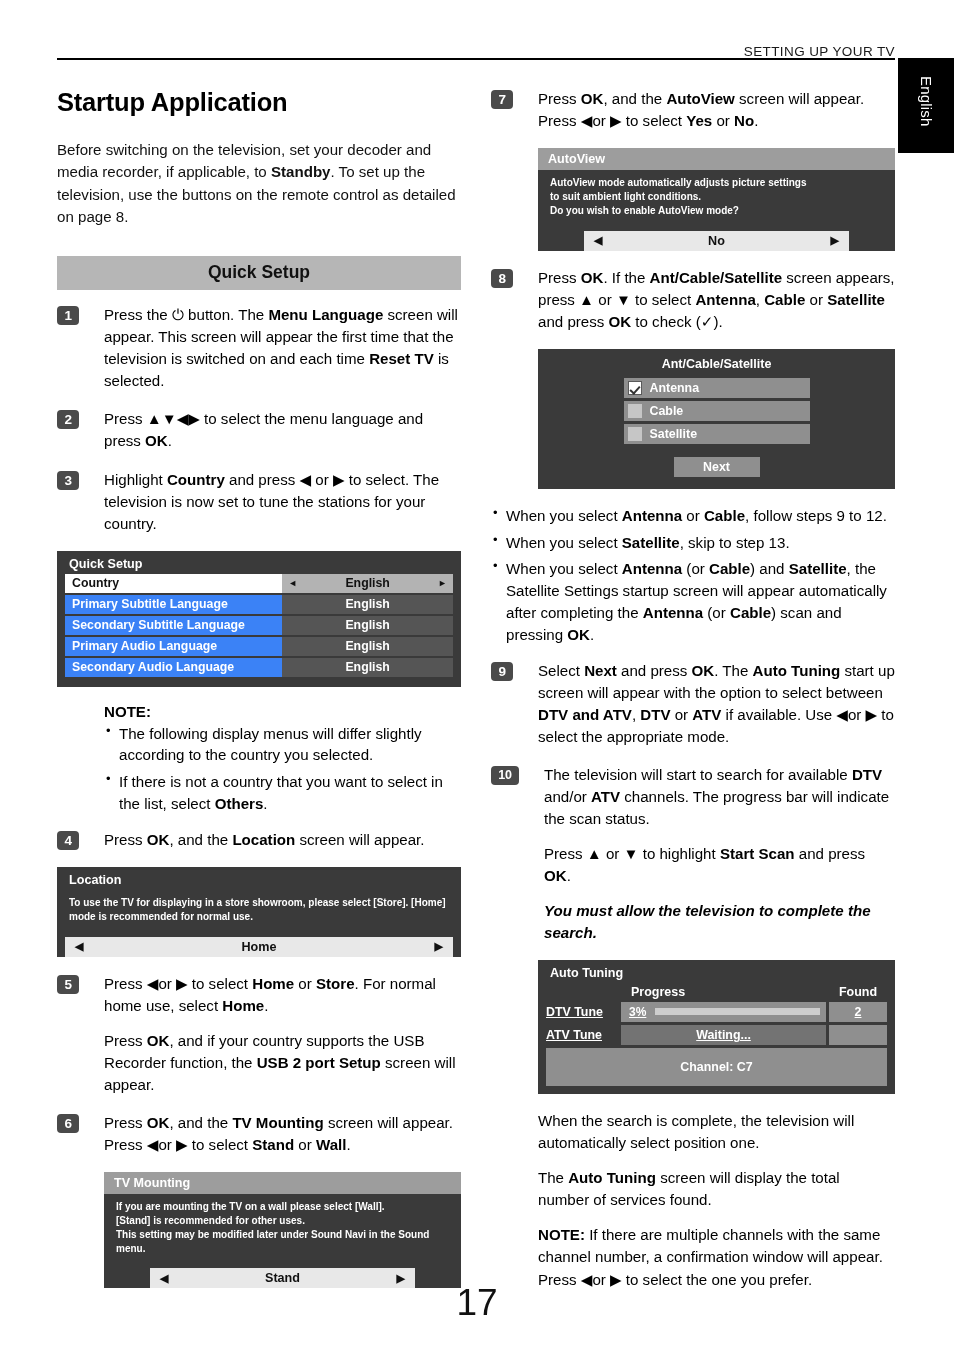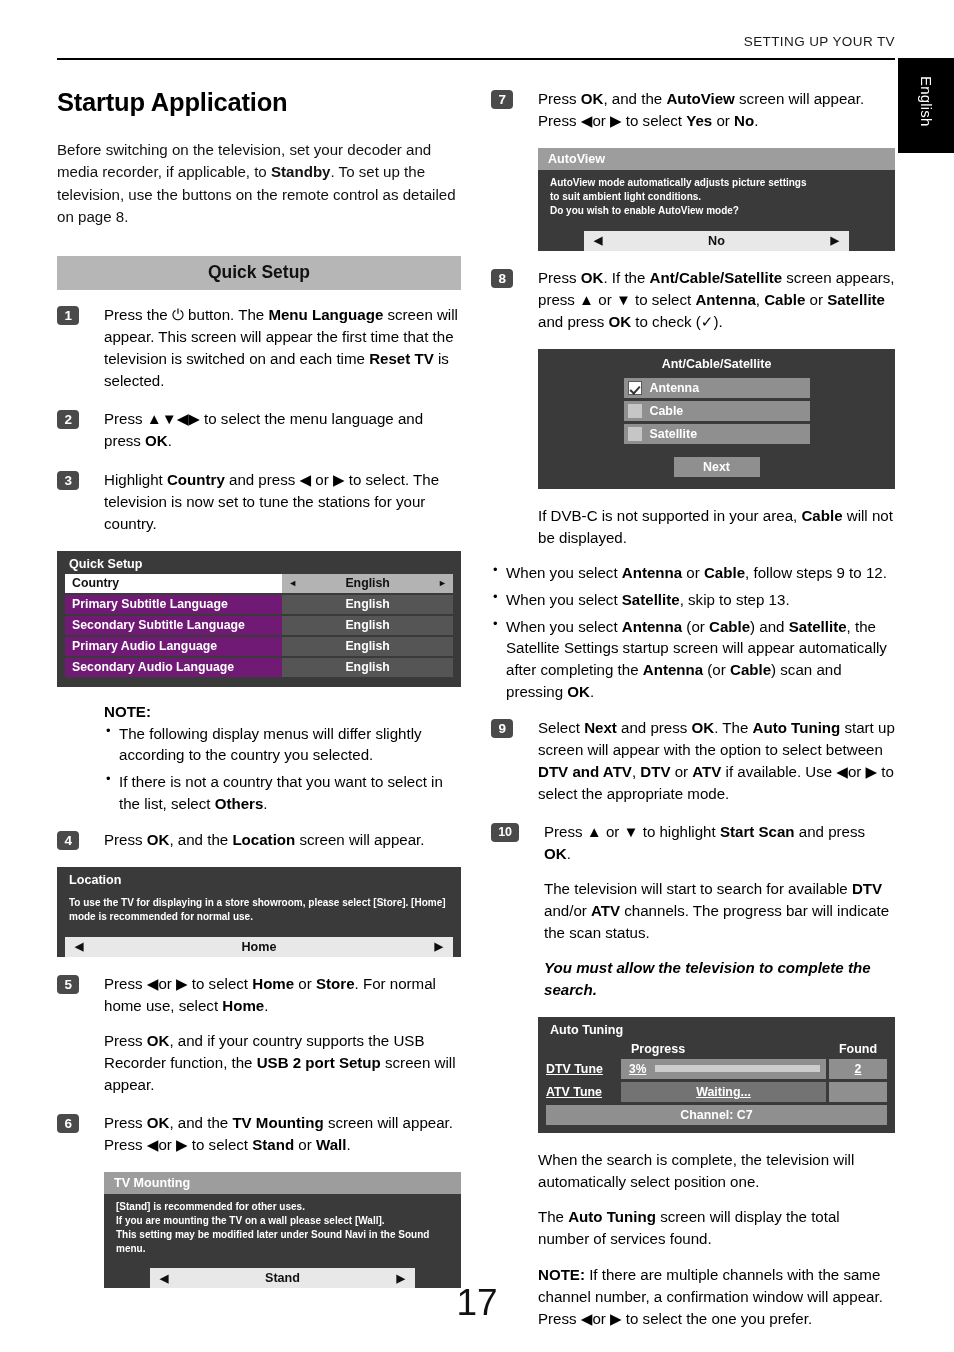--- a/index.html
+++ b/index.html
@@ -10,21 +10,21 @@
     background: #ffffff;
     font-family: "Liberation Sans", sans-serif;
     color: #000000;
     position: relative;
     overflow: hidden;
   }
 
   
   .header-title {
     position: absolute;
-    top: 34px;
+    top: 44px;
     right: 59px;
     font-size: 13.5px;
     letter-spacing: 0.4px;
     color: #1a1a1a;
     margin-left: 36px;
   }
   .header-rule {
     position: absolute;
     top: 58px;
     left: 57px;
@@ -195,21 +195,21 @@
   
   .qs-table { padding: 0 8px 8px 8px; }
   .qs-row {
     display: flex;
     margin-bottom: 2px;
     height: 19px;
     align-items: stretch;
   }
   .qs-label {
     flex: 0 0 56%;
-    background: #701a75;
+    background: #3b82f6;
     color: #fff;
     font-weight: bold;
     font-size: 12.3px;
     display: flex;
     align-items: center;
     padding-left: 7px;
   }
   .qs-val {
     flex: 1;
     background: #555;
@@ -343,21 +343,21 @@
     align-items: center;
     justify-content: center;
     margin-left: 3px;
   }
   .at-channel {
     background: #8f8f8f;
     color: #fff;
     font-weight: bold;
     font-size: 12.4px;
     text-align: center;
-    padding: 3px 0;
+    padding: 12px 0;
     margin-top: 1px;
   }
 
   
   .page-num {
     position: absolute;
     bottom: 28px;
     left: 0;
     width: 954px;
     text-align: center;
@@ -469,22 +469,22 @@
   <div class="step">
     <div class="step-badge">6</div>
     <div class="step-body">
       <p><span>Press </span><b>OK</b><span>, and the </span><b>TV Mounting</b><span> screen will appear. Press </span><span>◀</span><span>or </span><span>▶</span><span> to select </span><b>Stand</b><span> or </span><b>Wall</b><span>.</span></p>
     </div>
   </div>
 
   <div class="osd indent" style="margin-left:47px;">
     <div class="osd-title-bar">TV Mounting</div>
     <div class="osd-body">
+      <div>If you are mounting the TV on a wall please select [Wall].</div>
       <div>[Stand] is recommended for other uses.</div>
-      <div>If you are mounting the TV on a wall please select [Wall].</div>
       <div>This setting may be modified later under Sound Navi in the Sound menu.</div>
     </div>
     <div class="osd-selector inset">
       <span class="arrow">◀</span>
       <span class="val">Stand</span>
       <span class="arrow">▶</span>
     </div>
   </div>
 
 </div>
@@ -531,40 +531,39 @@
         <span>Cable</span>
       </div>
       <div class="acs-item">
         <span class="acs-box"></span>
         <span>Satellite</span>
       </div>
       <div class="acs-next">Next</div>
     </div>
   </div>
 
-  <div class="plain-block indent"><span>If DVB-C is not supported in your area, </span><b>Cable</b><span> will not be displayed.</span></div>
 
   <ul class="note indent">
     <li><span>When you select </span><b>Antenna</b><span> or </span><b>Cable</b><span>, follow steps 9 to 12.</span></li>
     <li><span>When you select </span><b>Satellite</b><span>, skip to step 13.</span></li>
     <li><span>When you select </span><b>Antenna</b><span> (or </span><b>Cable</b><span>) and </span><b>Satellite</b><span>, the Satellite Settings startup screen will appear automatically after completing the </span><b>Antenna</b><span> (or </span><b>Cable</b><span>) scan and pressing </span><b>OK</b><span>.</span></li>
   </ul>
 
   <div class="step">
     <div class="step-badge">9</div>
     <div class="step-body">
       <p><span>Select </span><b>Next</b><span> and press </span><b>OK</b><span>. The </span><b>Auto Tuning</b><span> start up screen will appear with the option to select between </span><b>DTV and ATV</b><span>, </span><b>DTV</b><span> or </span><b>ATV</b><span> if available. Use </span><span>◀</span><span>or </span><span>▶</span><span> to select the appropriate mode.</span></p>
     </div>
   </div>
 
   <div class="step">
     <div class="step-badge wide">10</div>
     <div class="step-body">
+      <p><span>The television will start to search for available </span><b>DTV</b><span> and/or </span><b>ATV</b><span> channels. The progress bar will indicate the scan status.</span></p>
       <p><span>Press </span><span>▲</span><span> or </span><span>▼</span><span> to highlight </span><b>Start Scan</b><span> and press </span><b>OK</b><span>.</span></p>
-      <p><span>The television will start to search for available </span><b>DTV</b><span> and/or </span><b>ATV</b><span> channels. The progress bar will indicate the scan status.</span></p>
       <p><i class="ital">You must allow the television to complete the search.</i></p>
     </div>
   </div>
 
   <div class="osd" style="margin-left:47px;">
     <div class="osd-title-plain">Auto Tuning</div>
     <div class="at-wrap">
       <div class="at-head">
         <div class="h-left"></div>
         <div class="h-mid">Progress</div>

